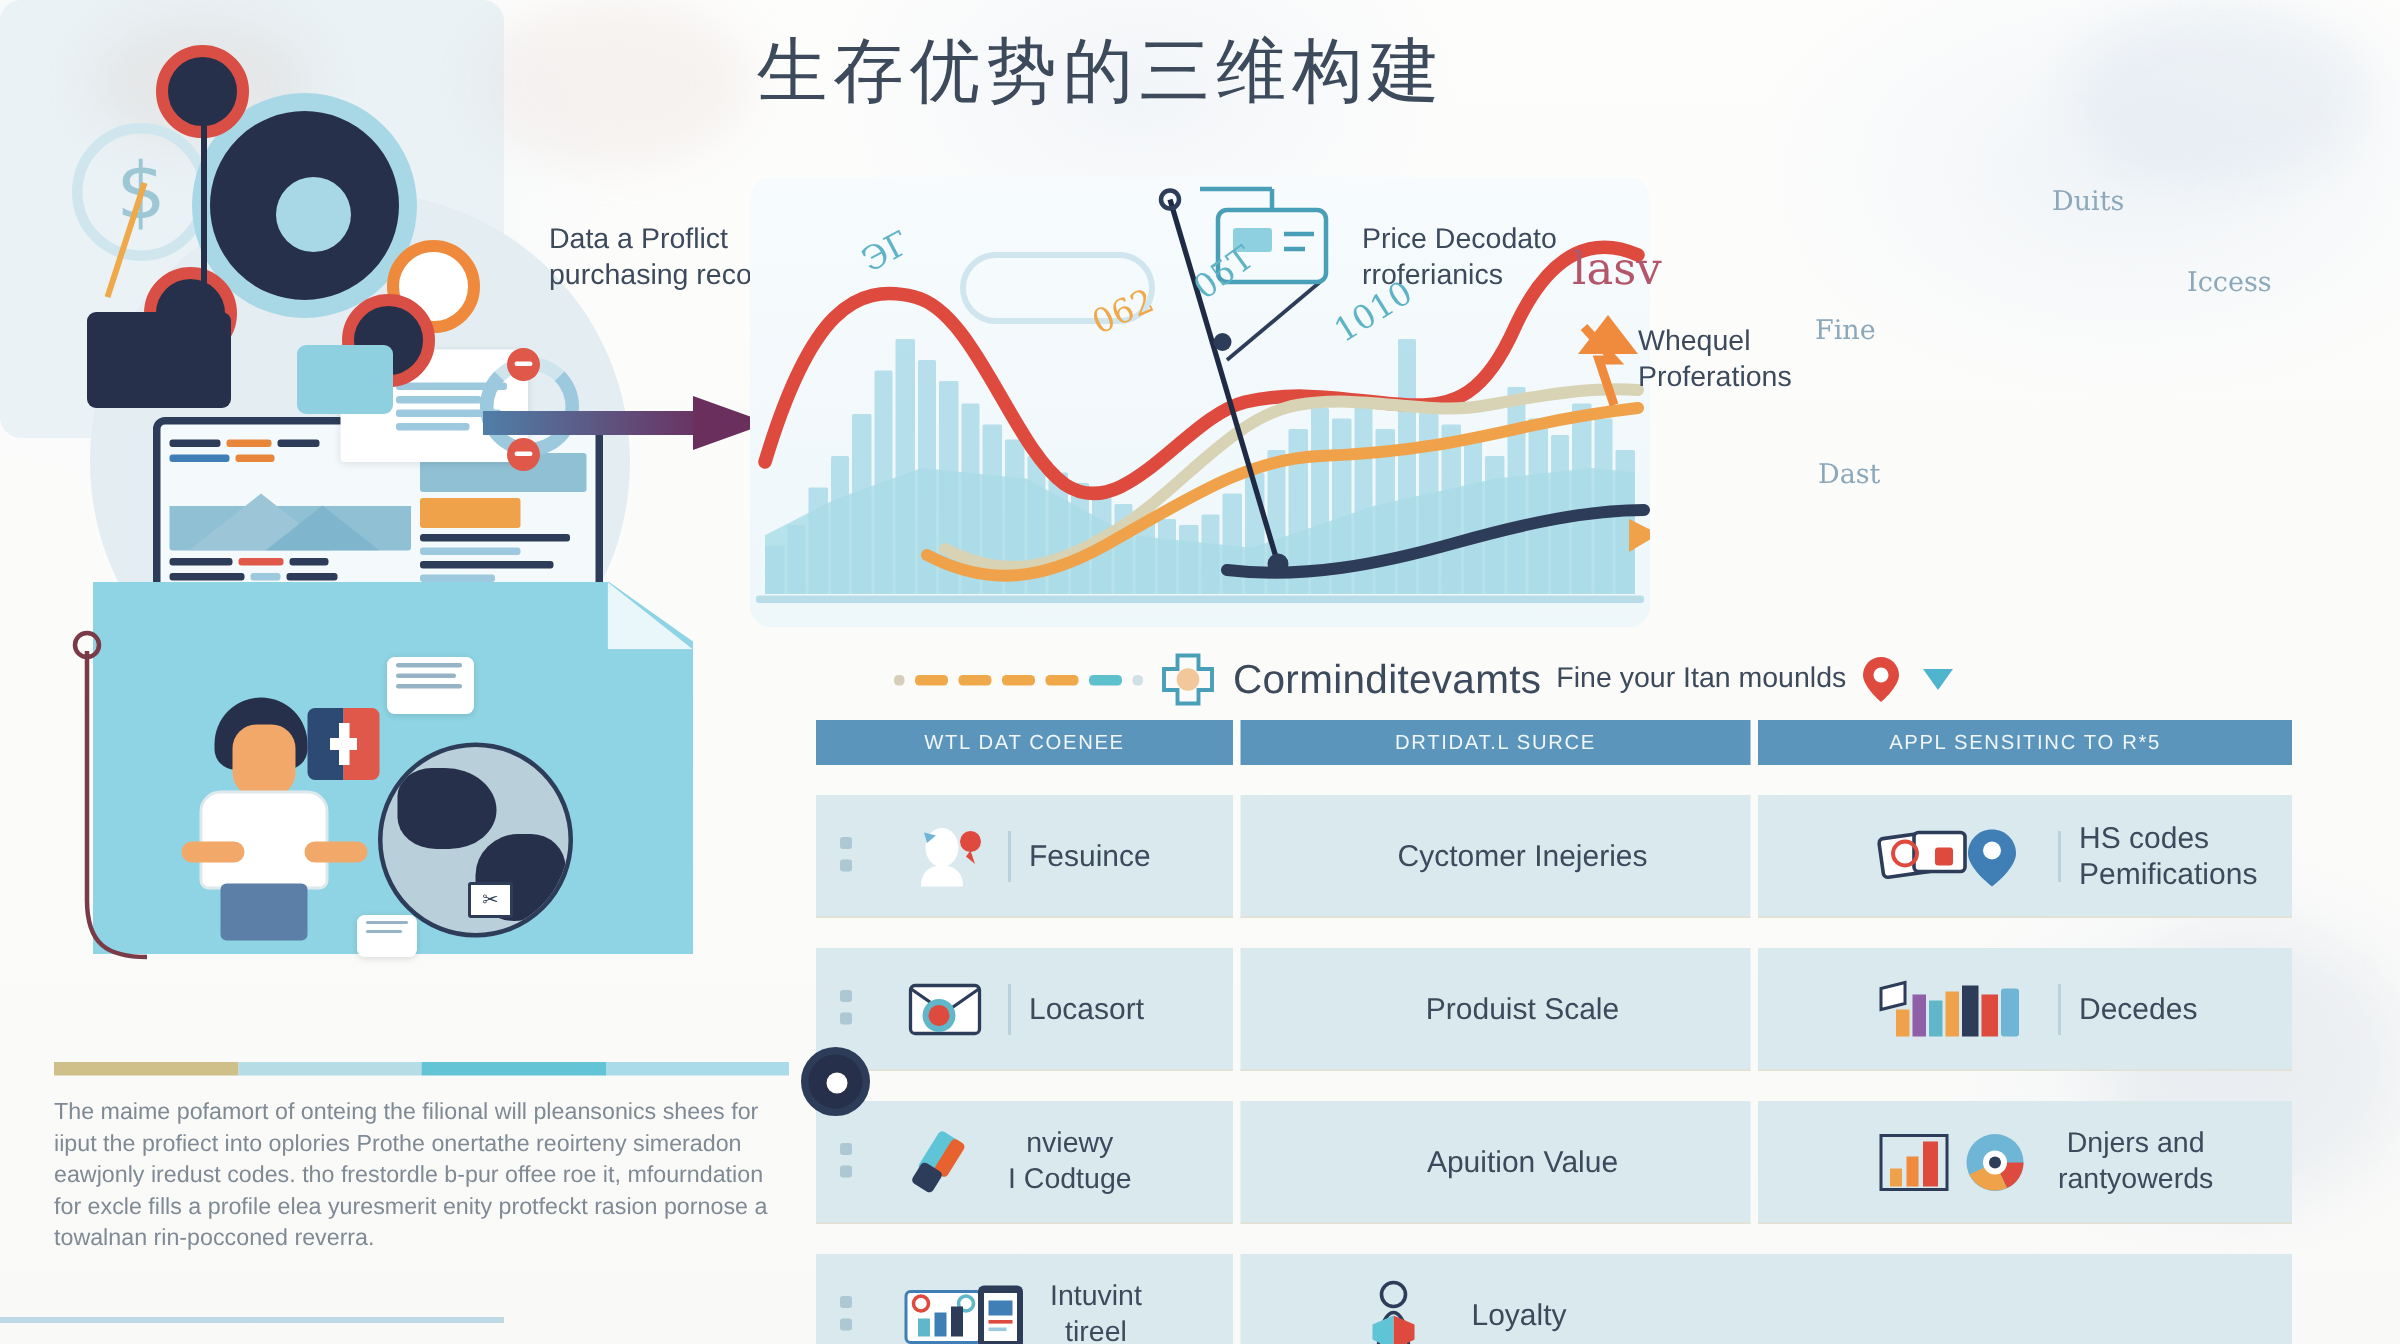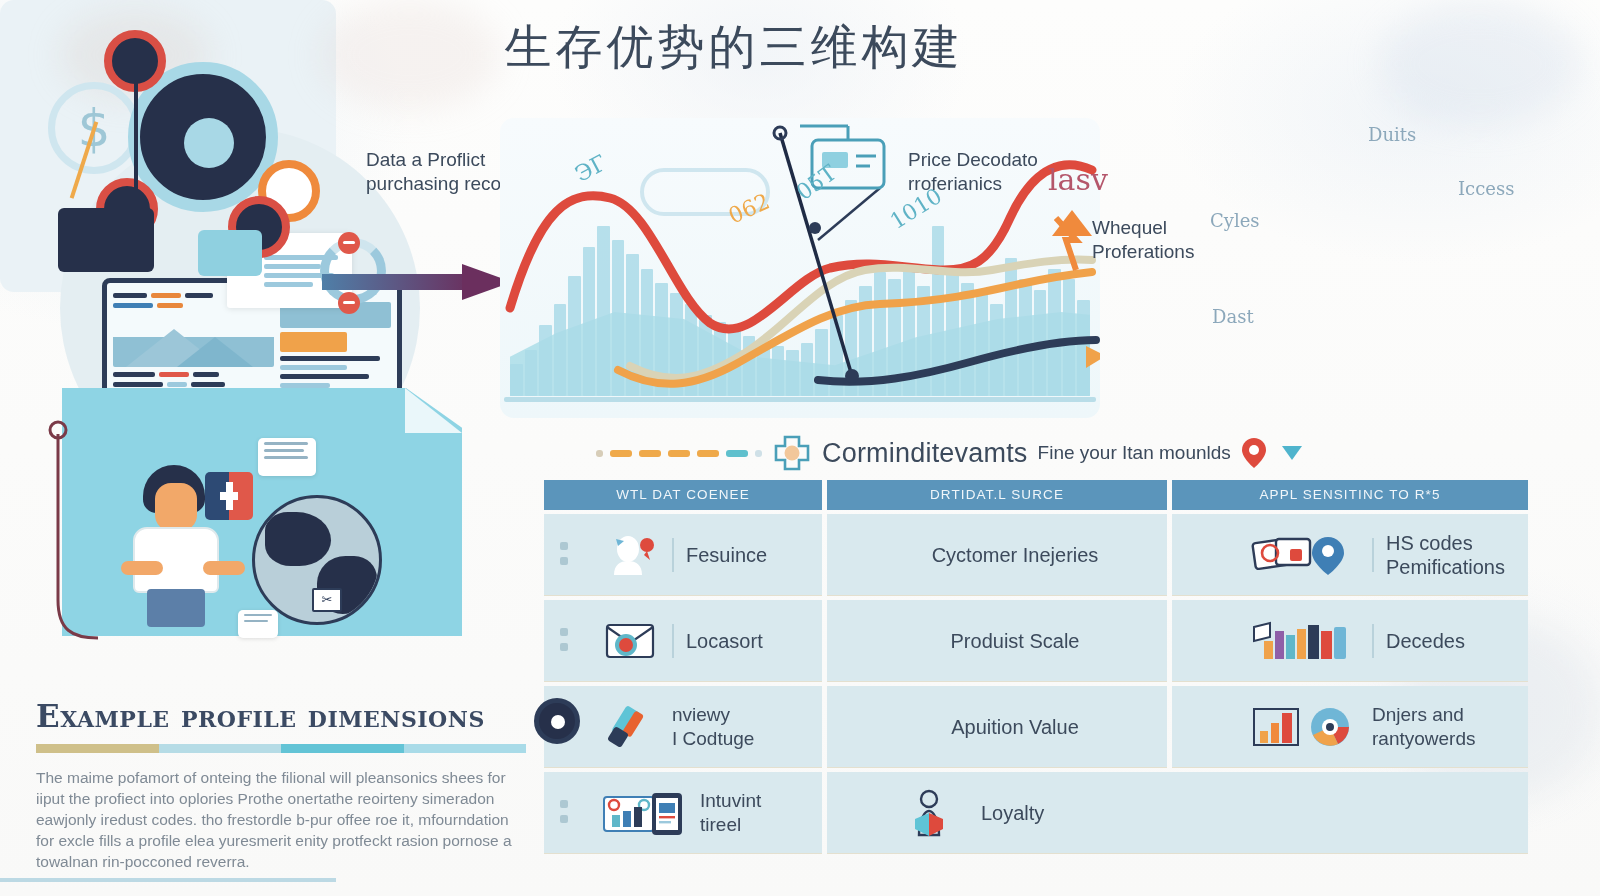--- a/index.html
+++ b/index.html
@@ -160,30 +160,30 @@
   #banner-title { font-size:27px; color:#3c4a5c; letter-spacing:.2px;}
   #banner-sub { font-size:19px; color:#3c4a5c; }
 
   
   #table { position:absolute; left:544px; top:480px; width:984px; }
   #thead { display:flex; gap:5px; }
   #thead div {
     flex:1; background:#5b95bb; color:#f0f6fa; text-align:center;
     font-size:13.5px; letter-spacing:1.1px; padding:7px 0 8px;
   }
-  .trow { display:flex; gap:5px; margin-top:4px; }
+  .trow { display:flex; gap:5px; margin-top:20px; }
   .tcell {
     flex:1; background:#d9e9ee; height:82px; display:flex; align-items:center;
     border-bottom:1px solid #e4e0cf;
   }
   .tcell.c1 { flex:0 0 278px; padding-left:58px; gap:12px; position:relative;}
   .tcell.c2 { flex:0 0 340px; justify-content:center;padding-left:36px; }
   .tcell.c3 { flex:1; padding-left:78px; gap:12px; }
   .tcell .txt { color:#3c4a5c; font-size:20px; line-height:24px; }
-  .tcell .txt.sm { font-size:19px; }
+  .tcell .txt.sm { font-size:19px;text-align:center; }
   .sidedots { position:absolute; left:16px; top:28px; display:flex; flex-direction:column; gap:7px;}
   .sidedots i { width:8px; height:8px; border-radius:2px; background:#9dbcc8; opacity:.75;}
   .cellicon { width:58px; height:48px; position:relative; flex:0 0 auto;}
   .divider { width:2px; height:34px; background:#b9d2db; }
 
   
   #footer { position:absolute; left:36px; top:698px; width:490px; }
   #footer h2 {
     font-family:"DejaVu Serif","Liberation Serif",serif;
     font-size:31px; color:#3b4a63; font-weight:bold; letter-spacing:.5px;
@@ -430,21 +430,21 @@
     <div class="gear orange" style="left:258px;top:160px;"></div>
     <div class="gear red" style="left:228px;top:196px;"></div>
     <div class="monitorR" style="left:58px;top:208px;width:96px;height:64px;"></div>
     <div class="monitorR" style="left:198px;top:230px;width:64px;height:46px;background:#8fd0e0;"></div>
     <div style="position:absolute;left:134px;top:62px;width:4px;height:130px;background:#26304a;"></div>
     <div style="position:absolute;left:82px;top:120px;width:4px;height:80px;background:#efa94a;transform:rotate(18deg);"></div>
     <div style="position:absolute;left:0;bottom:14px;width:336px;height:4px;background:#bcd9e4;"></div>
   </div>
   <span class="label-r" style="left:1368px;top:124px;">Duits</span>
   <span class="label-r" style="left:1458px;top:178px;">Iccess</span>
-  <span class="label-r" style="left:1210px;top:210px;">Cyles</span>
+  <span class="label-r" style="left:1210px;top:210px;">Fine</span>
   <span class="label-r" style="left:1212px;top:306px;">Dast</span>
 
   <div id="banner">
     <div id="dashes">
       <i class="sm"></i>
         <i></i>
         <i></i>
         <i></i>
         <i></i>
         <i class="c"></i>
@@ -626,21 +626,20 @@
             <path d="M24,24 L38,30 L38,40 L24,47 Z" fill="#de4a3d"></path>
             <path d="M24,24 L10,30 L10,40 L24,47 Z" fill="#5fc4d6"></path>
           </svg>
         </span>
         <span class="txt">Loyalty</span>
       </div>
     </div>
   </div>
 
   <div id="footer">
-    <h2>Example profile dimensions</h2>
     <div id="rule">
       <i style="background: rgb(207, 192, 138);"></i>
       <i style="background: rgb(182, 220, 230);"></i>
       <i style="background: rgb(99, 196, 214);"></i>
       <i style="background: rgb(169, 219, 232);"></i>
     </div>
     <p>The maime pofamort of onteing the filional will pleansonics shees for iiput the profiect into oplories  Prothe onertathe reoirteny simeradon eawjonly  iredust codes. tho frestordle b-pur offee roe it, mfourndation for excle fills a profile elea yuresmerit enity protfeckt rasion pornose a towalnan rin-pocconed reverra.</p>
     <div id="footer-badge"></div>
   </div>
 

